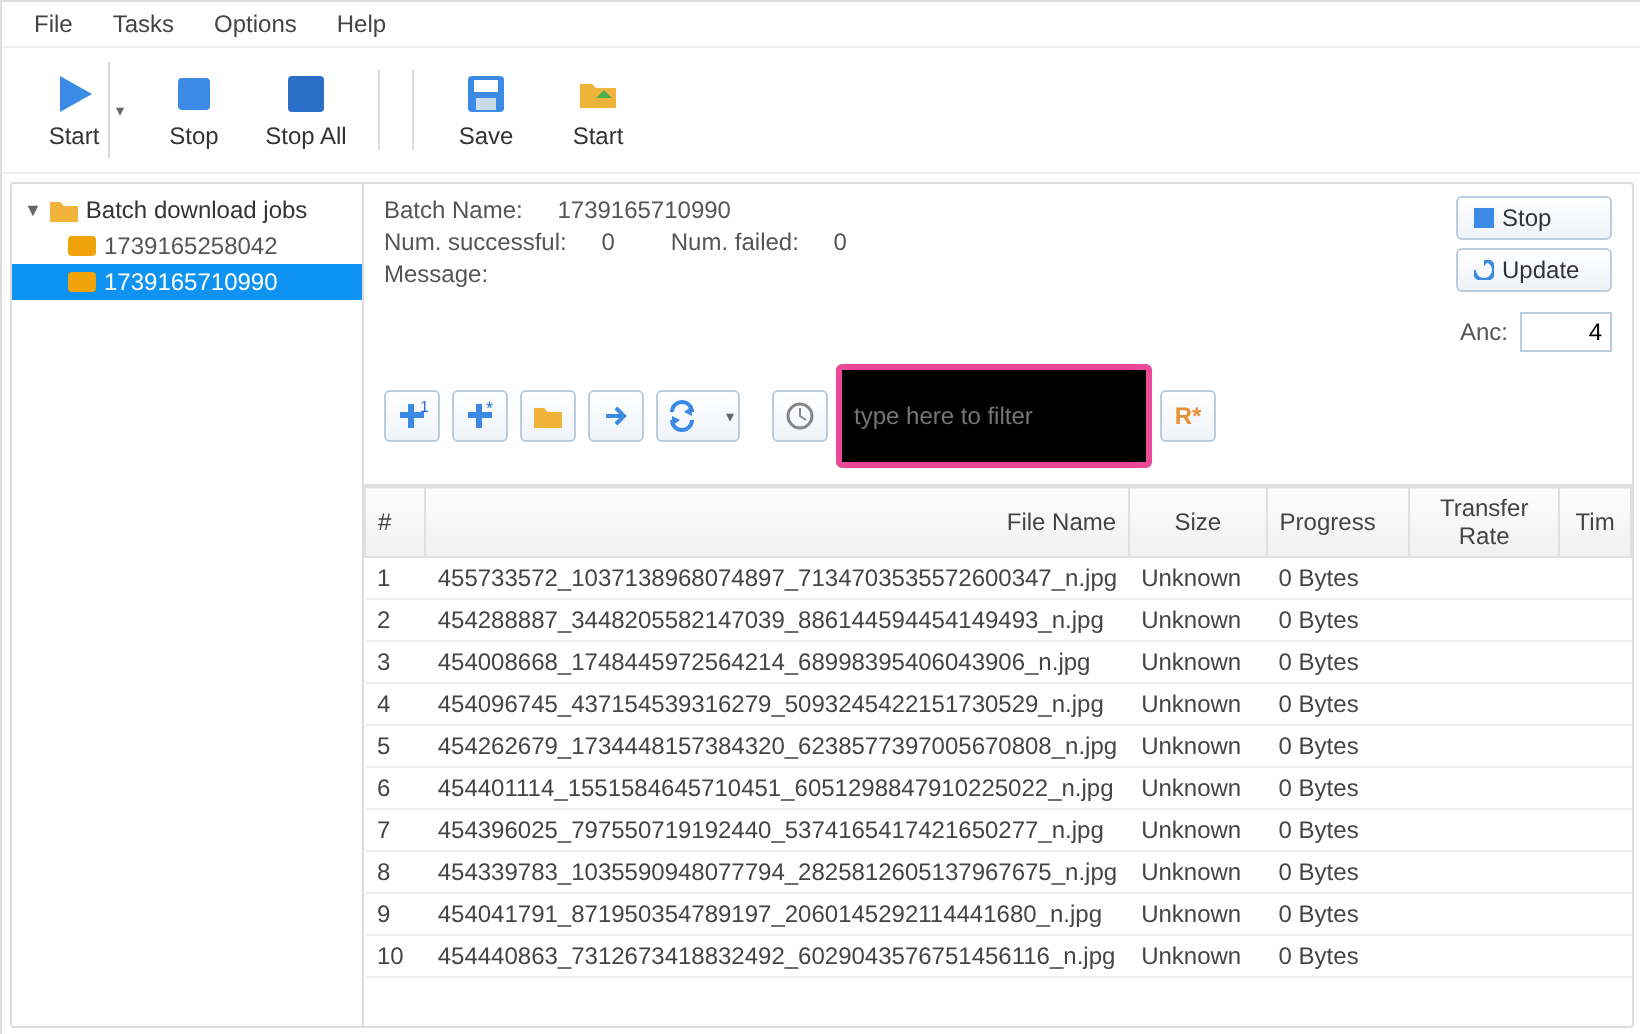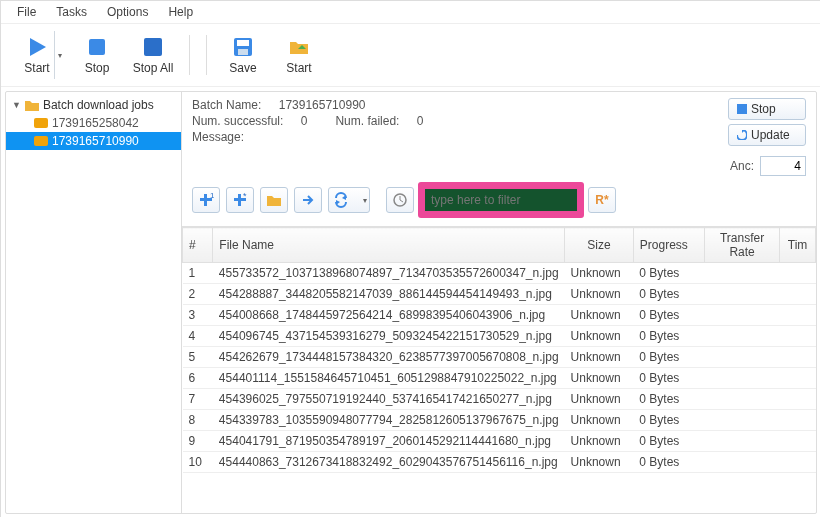--- a/index.html
+++ b/index.html
@@ -25,21 +25,21 @@
 .info{padding:6px 10px 2px;display:flex;justify-content:space-between;align-items:flex-start;gap:10px}
 .info-text{display:flex;flex-direction:column;gap:2px;color:#555;font-size:12px}
 .info-row span{margin-right:14px}
 .ctrls{display:flex;flex-direction:column;gap:4px;align-items:flex-end}
 .btn{height:20px;min-width:60px;padding:0 8px;border:1px solid #bcd;background:linear-gradient(#fff,#eef3f9);border-radius:3px;display:inline-flex;align-items:center;gap:4px;font-size:12px;color:#333}
 .subbar{display:flex;align-items:center;gap:6px;padding:4px 10px}
 .iconbtn{width:26px;height:24px;border:1px solid #bcd;background:linear-gradient(#fff,#eef3f9);border-radius:3px;display:flex;align-items:center;justify-content:center;font-size:14px}
 .iconbtn.split{width:36px;position:relative;justify-content:flex-start;padding-left:4px}
 .iconbtn .caret{position:absolute;right:2px;font-size:8px;color:#666}
 .filter-wrap{display:flex;align-items:center;gap:4px;margin-left:10px}
-.filter-input{height:22px;width:140px;border:7px solid #ec4899;border-radius:3px;padding:0 6px;font-size:12px;color:#999;background:#14532d}
+.filter-input{height:22px;width:140px;border:3px solid #ec4899;border-radius:3px;padding:12px 6px;font-size:12px;color:#999;background:#000000}
 .anc{display:flex;align-items:center;gap:6px;margin-left:auto;font-size:12px;color:#555}
 .anc input{width:36px;height:18px;border:1px solid #bcd;text-align:right;padding:0 4px;font-size:12px}
 .table{flex:1;overflow:auto;border-top:1px solid #e0e0e0;margin-top:4px}
 table{width:100%;border-collapse:collapse;font-size:12px}
 th{background:linear-gradient(#fdfdfd,#f0f0f0);border:1px solid #e0e0e0;padding:3px 6px;font-weight:normal;color:#444;text-align:left;position:sticky;top:0}
 td{border-bottom:1px solid #eee;padding:3px 6px;white-space:nowrap;color:#444}
 th.num,td.num{width:28px;text-align:left}
 th.size,td.size{width:70px}
 th.prog,td.prog{width:80px}
 th.rate,td.rate{width:100px}
@@ -207,21 +207,21 @@
               <span style="color:#e69138;font-weight:bold;font-size:12px">R*</span>
             </div>
         </div>
       </div>
 
       <div class="table">
         <table>
           <thead>
               <tr>
             <th class="num">#</th>
-            <th style="text-align:left">File Name</th>
+            <th style="text-align:right">File Name</th>
             <th class="size" style="text-align:center">Size</th>
             <th class="prog" style="text-align:left">Progress</th>
             <th class="rate" style="text-align:center">Transfer Rate</th>
             <th class="tim" style="text-align:center">Tim</th>
           </tr>
             </thead>
           <tbody id="tbody">
               <tr>
                 <td class="num">1</td>
                 <td>455733572_1037138968074897_7134703535572600347_n.jpg</td>

